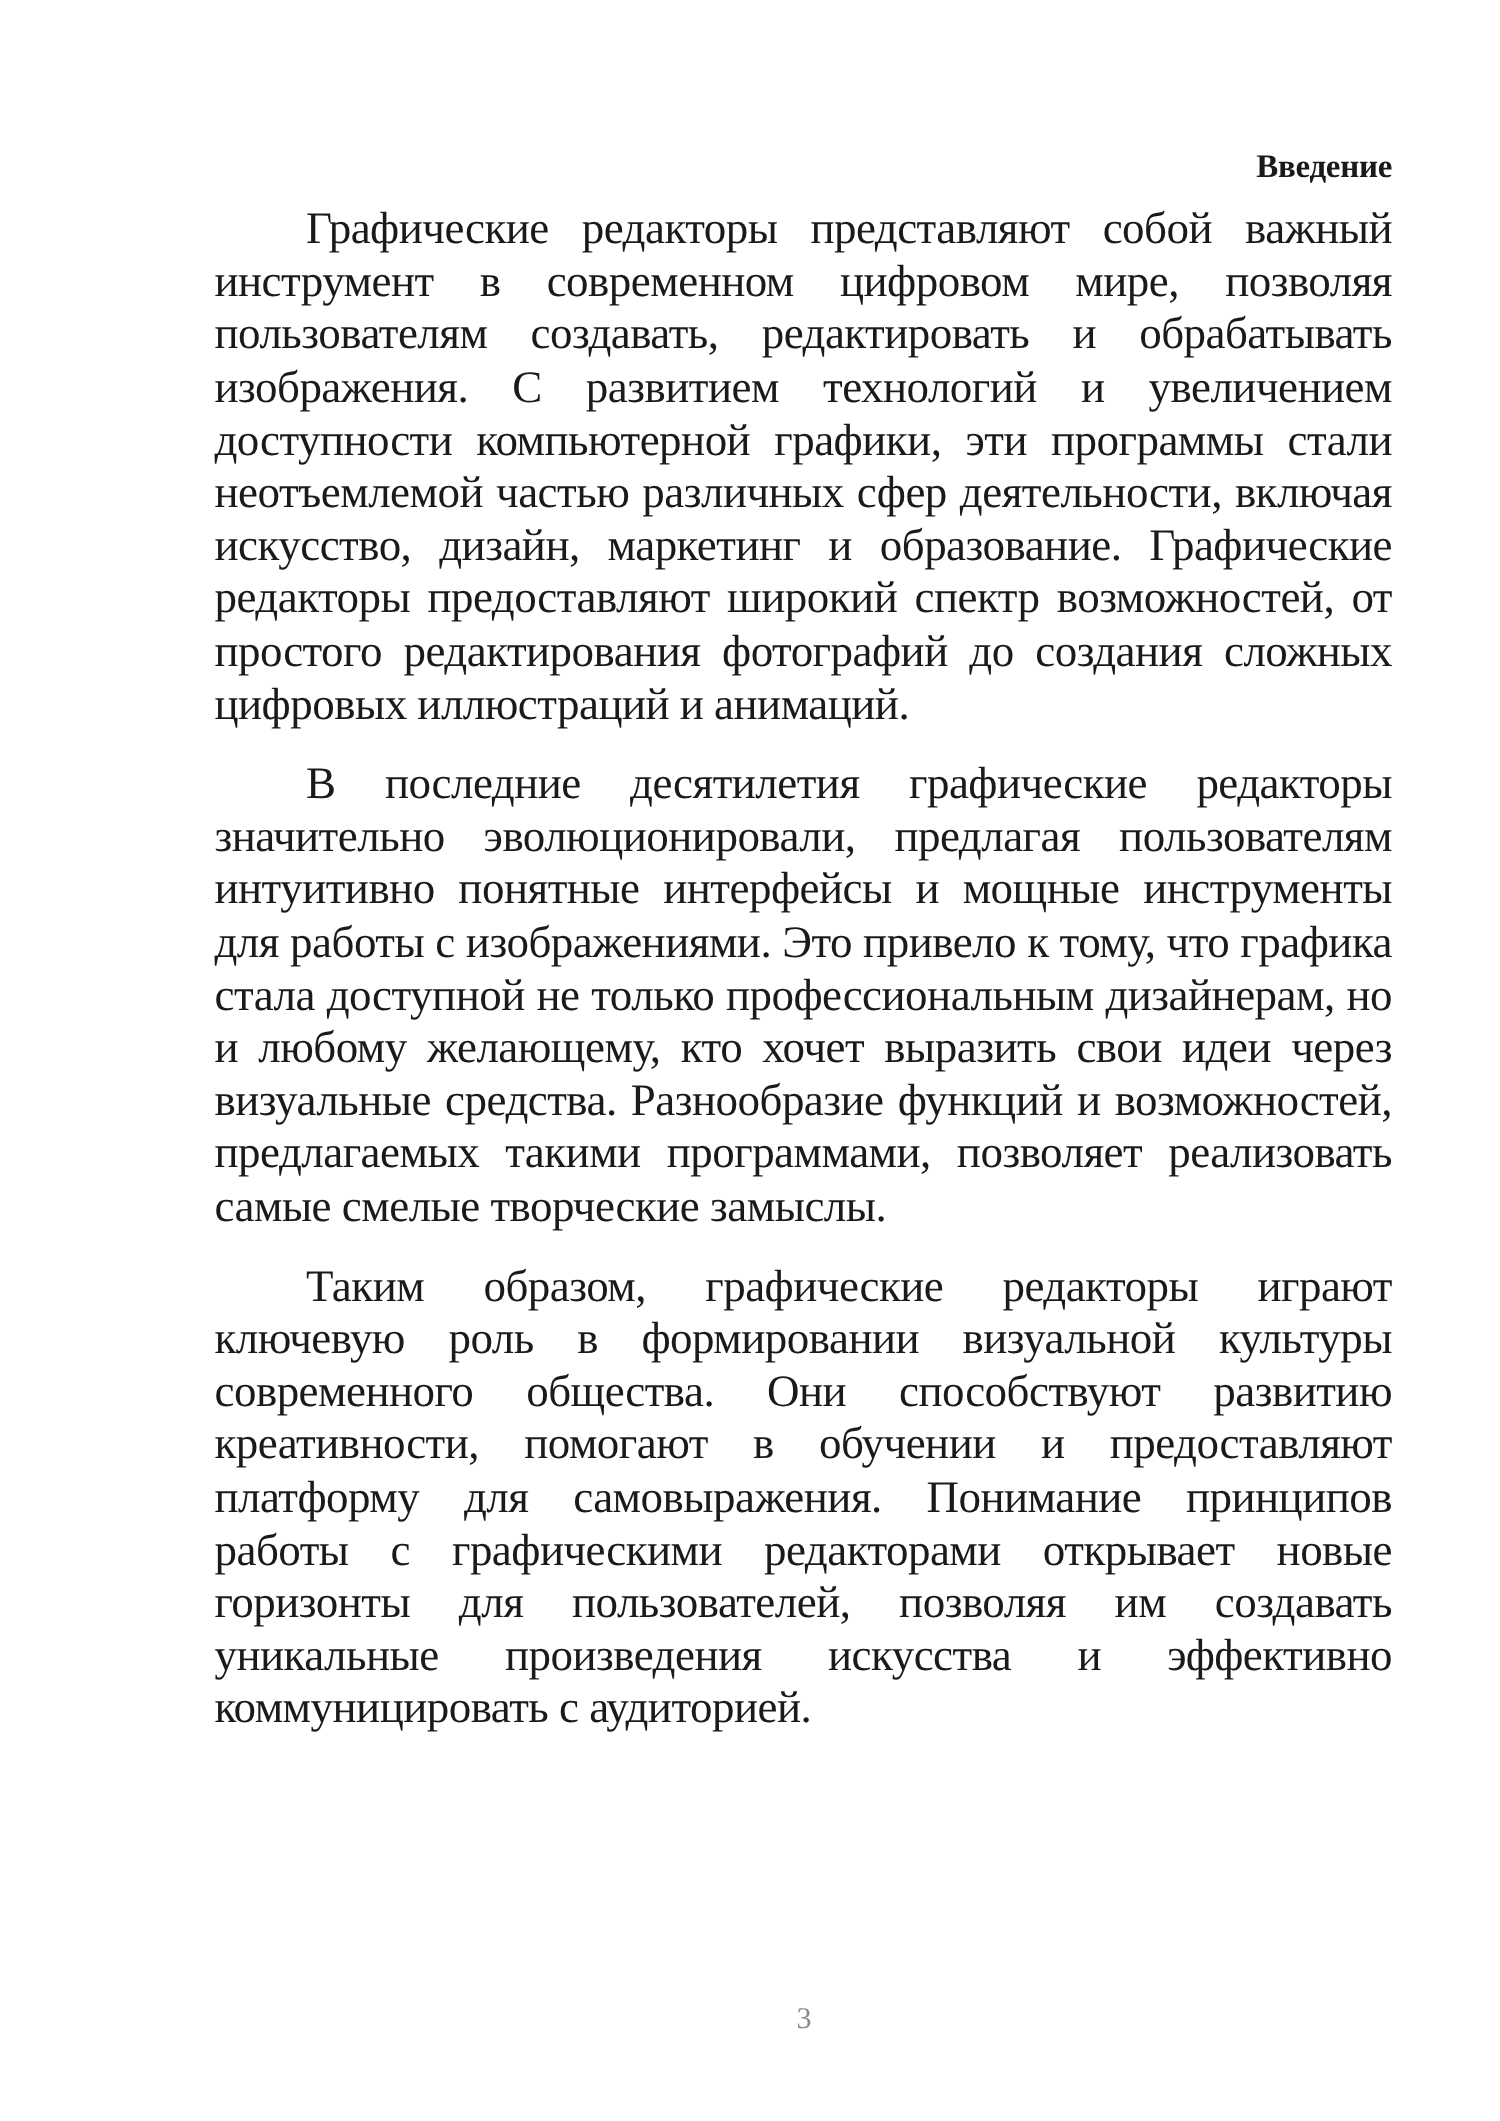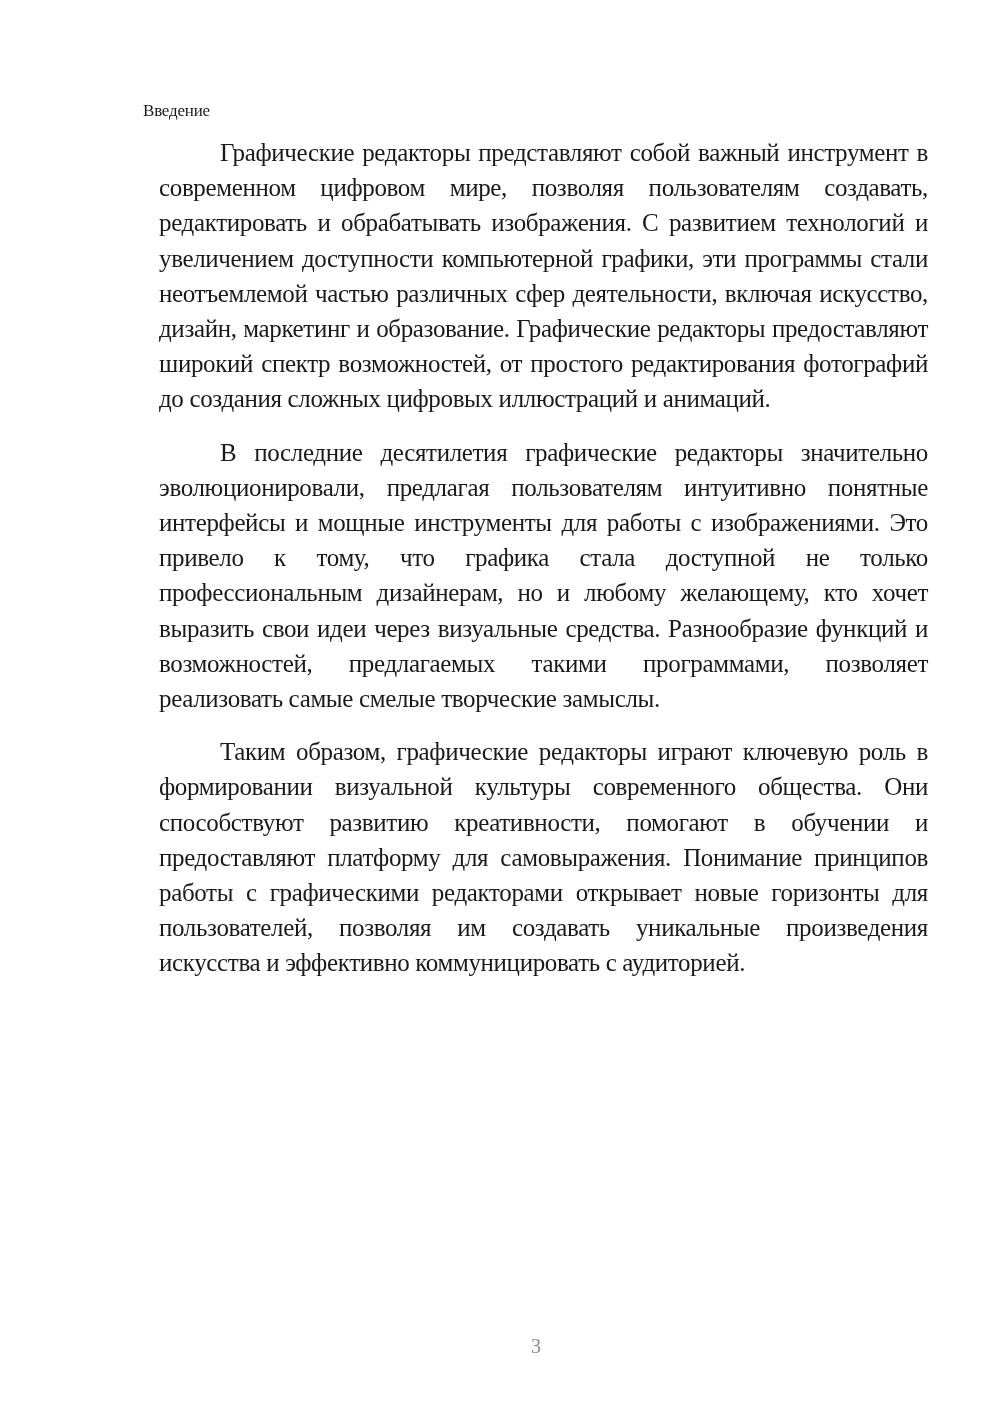--- a/index.html
+++ b/index.html
@@ -22,34 +22,34 @@
       height: 1414px;
       background: #ffffff;
     }
     .content {
       position: absolute;
       left: 143px;
       top: 96px;
       width: 785px;
     }
     .title {
-      text-align: left;
-      font-weight: normal;
-      font-size: 17px;
+      text-align: right;
+      font-weight: bold;
+      font-size: 22px;
       line-height: 30px;
       margin: 0 0 9px 0;
       padding-left: 0;
       letter-spacing: -0.2px;
     }
     .para {
-      font-size: 25px;
+      font-size: 30px;
       line-height: 35.2px;
       text-align: justify;
       text-indent: 61px;
-      margin: 0 0 18px 16px;
+      margin: 0 0 18px 0;
       letter-spacing: -0.35px;
       word-spacing: 0px;
       hyphens: none;
     }
     .page-number {
       position: absolute;
       left: 0;
       width: 1072px;
       top: 1335px;
       text-align: center;

